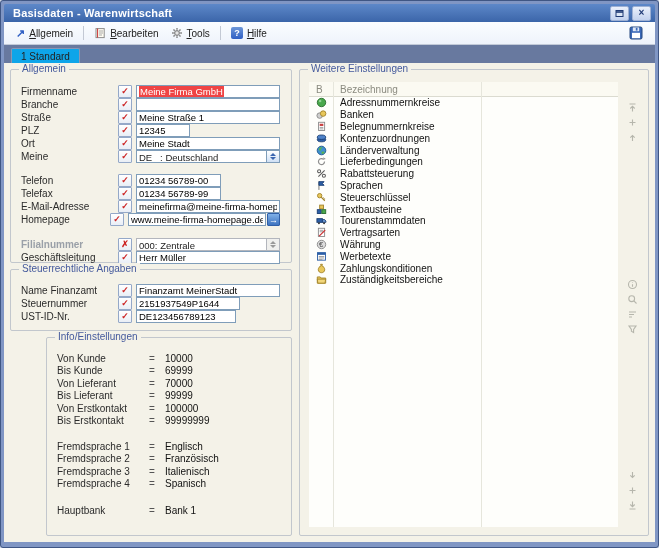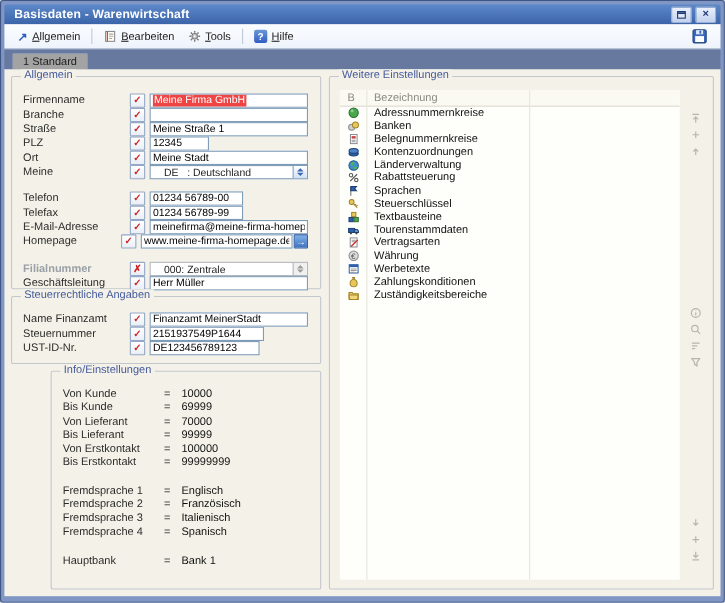--- a/index.html
+++ b/index.html
@@ -10,21 +10,21 @@
   .tbtns{display:flex;gap:3px;}
   .tbtn{width:17px;height:13px;background:linear-gradient(#eaf0fb,#c3d2ee);border:1px solid #9db0d4;border-radius:2px;color:#1f3a75;font-weight:bold;font-size:10px;display:flex;align-items:center;justify-content:center;line-height:1;cursor:default;}
   .menubar{height:22px;background:linear-gradient(#fbfdff,#eef3fb);border-bottom:1px solid #c2cad8;display:flex;align-items:center;padding:0 6px;}
   .mitem{display:flex;align-items:center;gap:4px;padding:2px 6px;border-radius:2px;}
   .mlabel{display:inline-block;color:#222;}
   .mlabel::first-letter{text-decoration:underline;}
   .msep{width:1px;height:14px;background:#c3c9d4;margin:0 4px;}
   .arrow-ne{color:#2f5fc4;font-weight:bold;font-size:11px;}
   .mspacer{flex:1;}
   .tabstrip{height:18px;background:#68799f;display:flex;align-items:flex-end;padding:0 0 0 7px;}
-  .tab{background:#a3a3a3;border:1px solid #8a97b5;border-bottom:none;border-radius:2px 2px 0 0;padding:2px 9px 1px 9px;font-size:10px;color:#222;}
+  .tab{background:#0ea5e9;border:1px solid #8a97b5;border-bottom:none;border-radius:2px 2px 0 0;padding:2px 9px 1px 9px;font-size:10px;color:#222;}
   .content{flex:1;background:#f4f2e8;display:flex;padding:6px 6px 6px 6px;gap:7px;overflow:hidden;}
   .col-left{width:282px;display:flex;flex-direction:column;gap:6px;}
   .col-right{flex:1;display:flex;}
   .group{border:1px solid #c2c7cd;border-radius:2px;position:relative;}
   .gtitle{position:absolute;top:-7px;left:8px;background:#f4f2e8;padding:0 3px;color:#44599c;font-size:10px;}
   .g-allg{height:194px;padding:15px 6px 0 10px;box-sizing:border-box;}
   .g-steuer{height:62px;padding:14px 6px 0 10px;box-sizing:border-box;}
   .g-info{flex:1;padding:14px 10px 0 10px;box-sizing:border-box;margin-left:36px;}
   .g-weitere{flex:1;position:relative;}
   .frow{display:flex;align-items:center;height:13px;}
@@ -34,21 +34,21 @@
   .tfield{border:1px solid #7f9db9;background:#fff;height:12px;box-sizing:border-box;font-family:"Liberation Sans",sans-serif;font-size:9.5px;padding:0 2px;line-height:11px;overflow:hidden;white-space:nowrap;}
   input.tfield{height:13px;}
   .w-full{flex:1;margin-right:5px;}
   .w-sm{width:54px;}
   .w-mid{width:85px;}
   .w-tax{width:104px;}
   .w-ust{width:100px;}
   .selwrap{height:13px;display:flex;align-items:center;}
   .selval{background:#ef4444;color:#fff;padding:0 1px;}
   .combo{display:flex;align-items:stretch;padding:0;height:13px;}
-  .cval{flex:1;padding:1px 12px;overflow:hidden;white-space:pre;}
+  .cval{flex:1;padding:1px 2px;overflow:hidden;white-space:pre;text-decoration:underline;}
   .spin{width:12px;border-left:1px solid #7f9db9;background:linear-gradient(#fff,#cfe0f5);display:flex;flex-direction:column;align-items:center;justify-content:center;gap:1px;}
   .tri-up{width:0;height:0;border-left:3px solid transparent;border-right:3px solid transparent;border-bottom:3px solid #3b66b0;}
   .tri-dn{width:0;height:0;border-left:3px solid transparent;border-right:3px solid transparent;border-top:3px solid #3b66b0;}
   .combo.dis{border-color:#b3b6bd;}
   .combo.dis .spin{border-left-color:#b3b6bd;background:#f0f0ee;}
   .combo.dis .tri-up{border-bottom-color:#9a9a9a;}
   .combo.dis .tri-dn{border-top-color:#9a9a9a;}
   .gobtn{width:13px;height:13px;margin-left:1px;margin-right:5px;background:linear-gradient(#7fb0e8,#3e74c0);border:1px solid #2f5fa8;color:#fff;font-size:9px;line-height:12px;text-align:center;border-radius:1px;box-sizing:border-box;flex:none;}
   .sp11{height:11px;}
   .sp12{height:12px;}
@@ -381,20 +381,29 @@
                   <circle cx="6" cy="6" r="4.7" fill="#3f8fd0" stroke="#1f5a8d"></circle>
                   <path d="M3 4c1-1.6 3-2 4.4-1.2C6 3.6 5 4.6 5.4 6 4.2 6.6 3 6 3 4z" fill="#57b257"></path>
                   <path d="M6.4 7.2c1.4-.6 2.8 0 3.2 1-.8 1.2-2.2 1.8-3.4 1.4-.4-.8-.4-1.8.2-2.4z" fill="#57b257"></path>
                 </svg>
               </span>
               <span class="ltext">Länderverwaltung</span>
             </div>
           <div class="lrow">
               <span class="lic">
                 <svg viewBox="0 0 12 12">
+                  <path d="M9.3 6a3.3 3.3 0 1 1-.9-2.2" fill="none" stroke="#8f8f8f" stroke-width="1.3"></path>
+                  <path d="M7.8 1.4l.7 2.4 2.3-.6z" fill="#8f8f8f"></path>
+                </svg>
+              </span>
+              <span class="ltext">Lieferbedingungen</span>
+            </div>
+          <div class="lrow">
+              <span class="lic">
+                <svg viewBox="0 0 12 12">
                   <line x1="2.6" y1="9.4" x2="9.4" y2="2.6" stroke="#5a5a5a" stroke-width="1.2"></line>
                   <circle cx="3.4" cy="3.6" r="1.7" fill="none" stroke="#5a5a5a" stroke-width="1.1"></circle>
                   <circle cx="8.6" cy="8.4" r="1.7" fill="none" stroke="#5a5a5a" stroke-width="1.1"></circle>
                 </svg>
               </span>
               <span class="ltext">Rabattsteuerung</span>
             </div>
           <div class="lrow">
               <span class="lic">
                 <svg viewBox="0 0 12 12">

